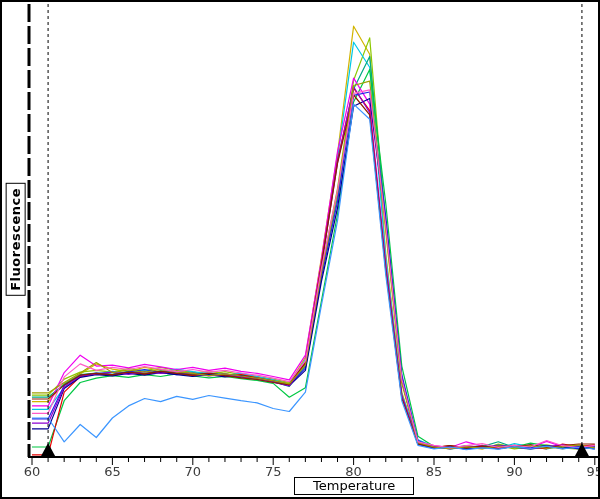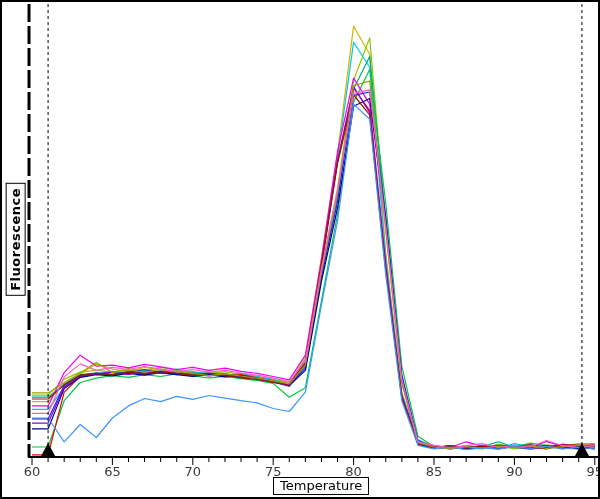--- a/index.html
+++ b/index.html
@@ -10,21 +10,21 @@
   }
   #plot{position:absolute;left:0;top:0;}
   .axis-label-box{
     position:absolute;background:#fff;border:1px solid #000;
     color:#000;font-size:13px;line-height:1.05;
   }
   #ylabel-box{
     left:4px;top:181px;padding:4px 2px;font-weight:bold;
     writing-mode:vertical-rl;transform:rotate(180deg);letter-spacing:0.5px;
   }
-  #xlabel-box{left:271px;top:475px;padding:1px 6px;}
+  #xlabel-box{left:292px;top:475px;padding:1px 18px;}
 </style>
 </head>
 <body>
 
 <div id="window">
   <svg id="plot" width="600" height="499" viewBox="0 0 600 499">
       <line x1="27" y1="2" x2="27" y2="455" stroke="#000000" stroke-width="3" stroke-dasharray="18 4"></line>
       <line x1="26" y1="455" x2="598" y2="455" stroke="#000000" stroke-width="2"></line>
       <line x1="30" y1="456" x2="30" y2="463" stroke="#000000" stroke-width="1"></line>
       <line x1="46.08" y1="456" x2="46.08" y2="460" stroke="#000000" stroke-width="1"></line>

